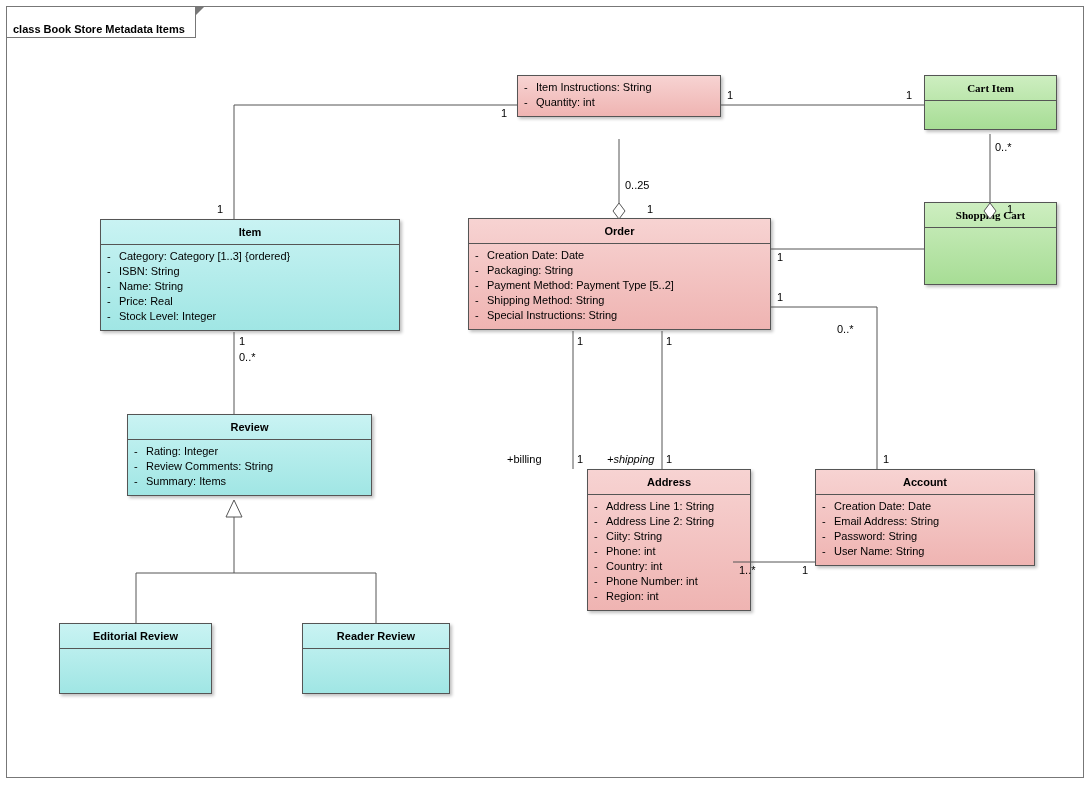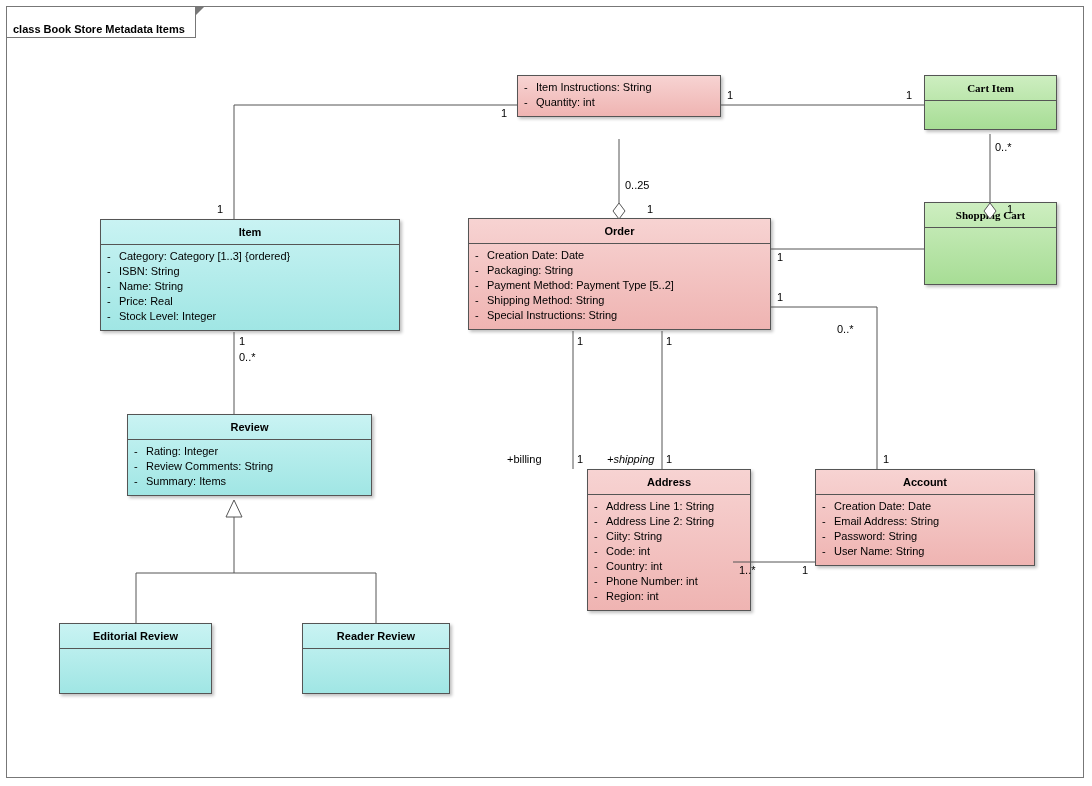--- a/index.html
+++ b/index.html
@@ -206,21 +206,21 @@
       <div class="attr-row">
           <span class="vis">-</span>
           <span>Address Line 2: String</span>
         </div>
       <div class="attr-row">
           <span class="vis">-</span>
           <span>Ciity: String</span>
         </div>
       <div class="attr-row">
           <span class="vis">-</span>
-          <span>Code: int</span>
+          <span>Phone: int</span>
         </div>
       <div class="attr-row">
           <span class="vis">-</span>
           <span>Country: int</span>
         </div>
       <div class="attr-row">
           <span class="vis">-</span>
           <span>Phone Number: int</span>
         </div>
       <div class="attr-row">

